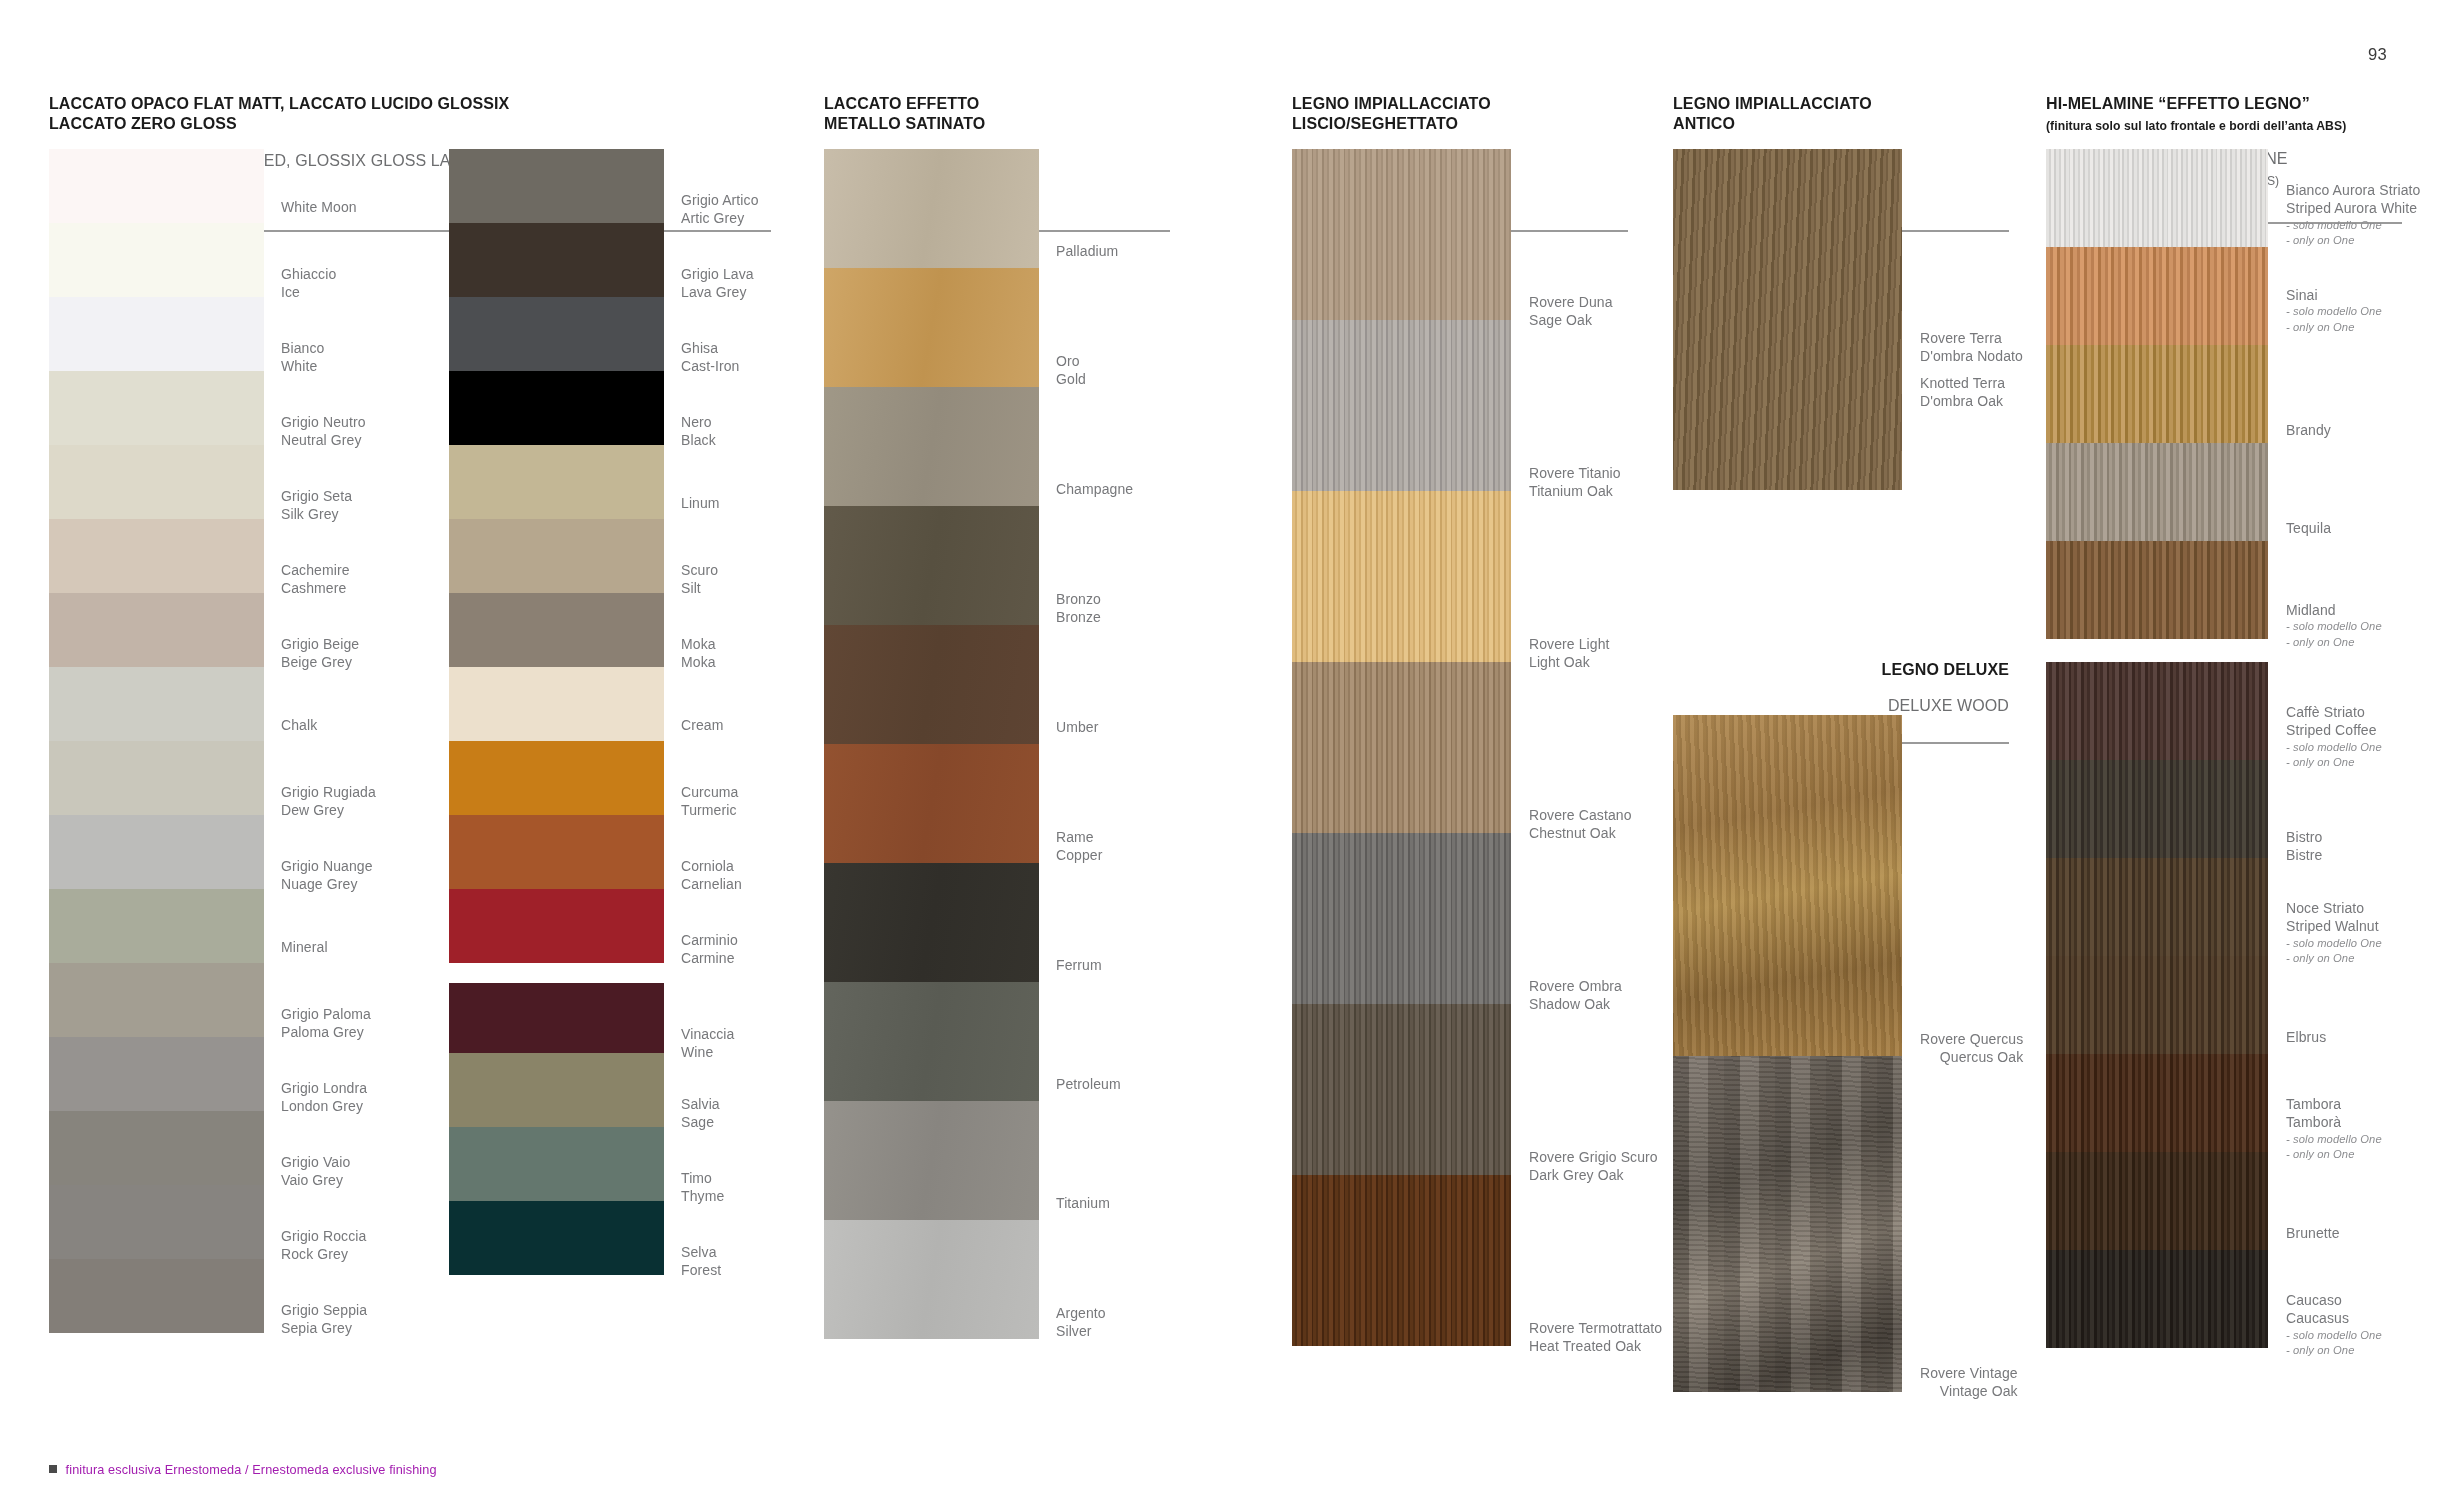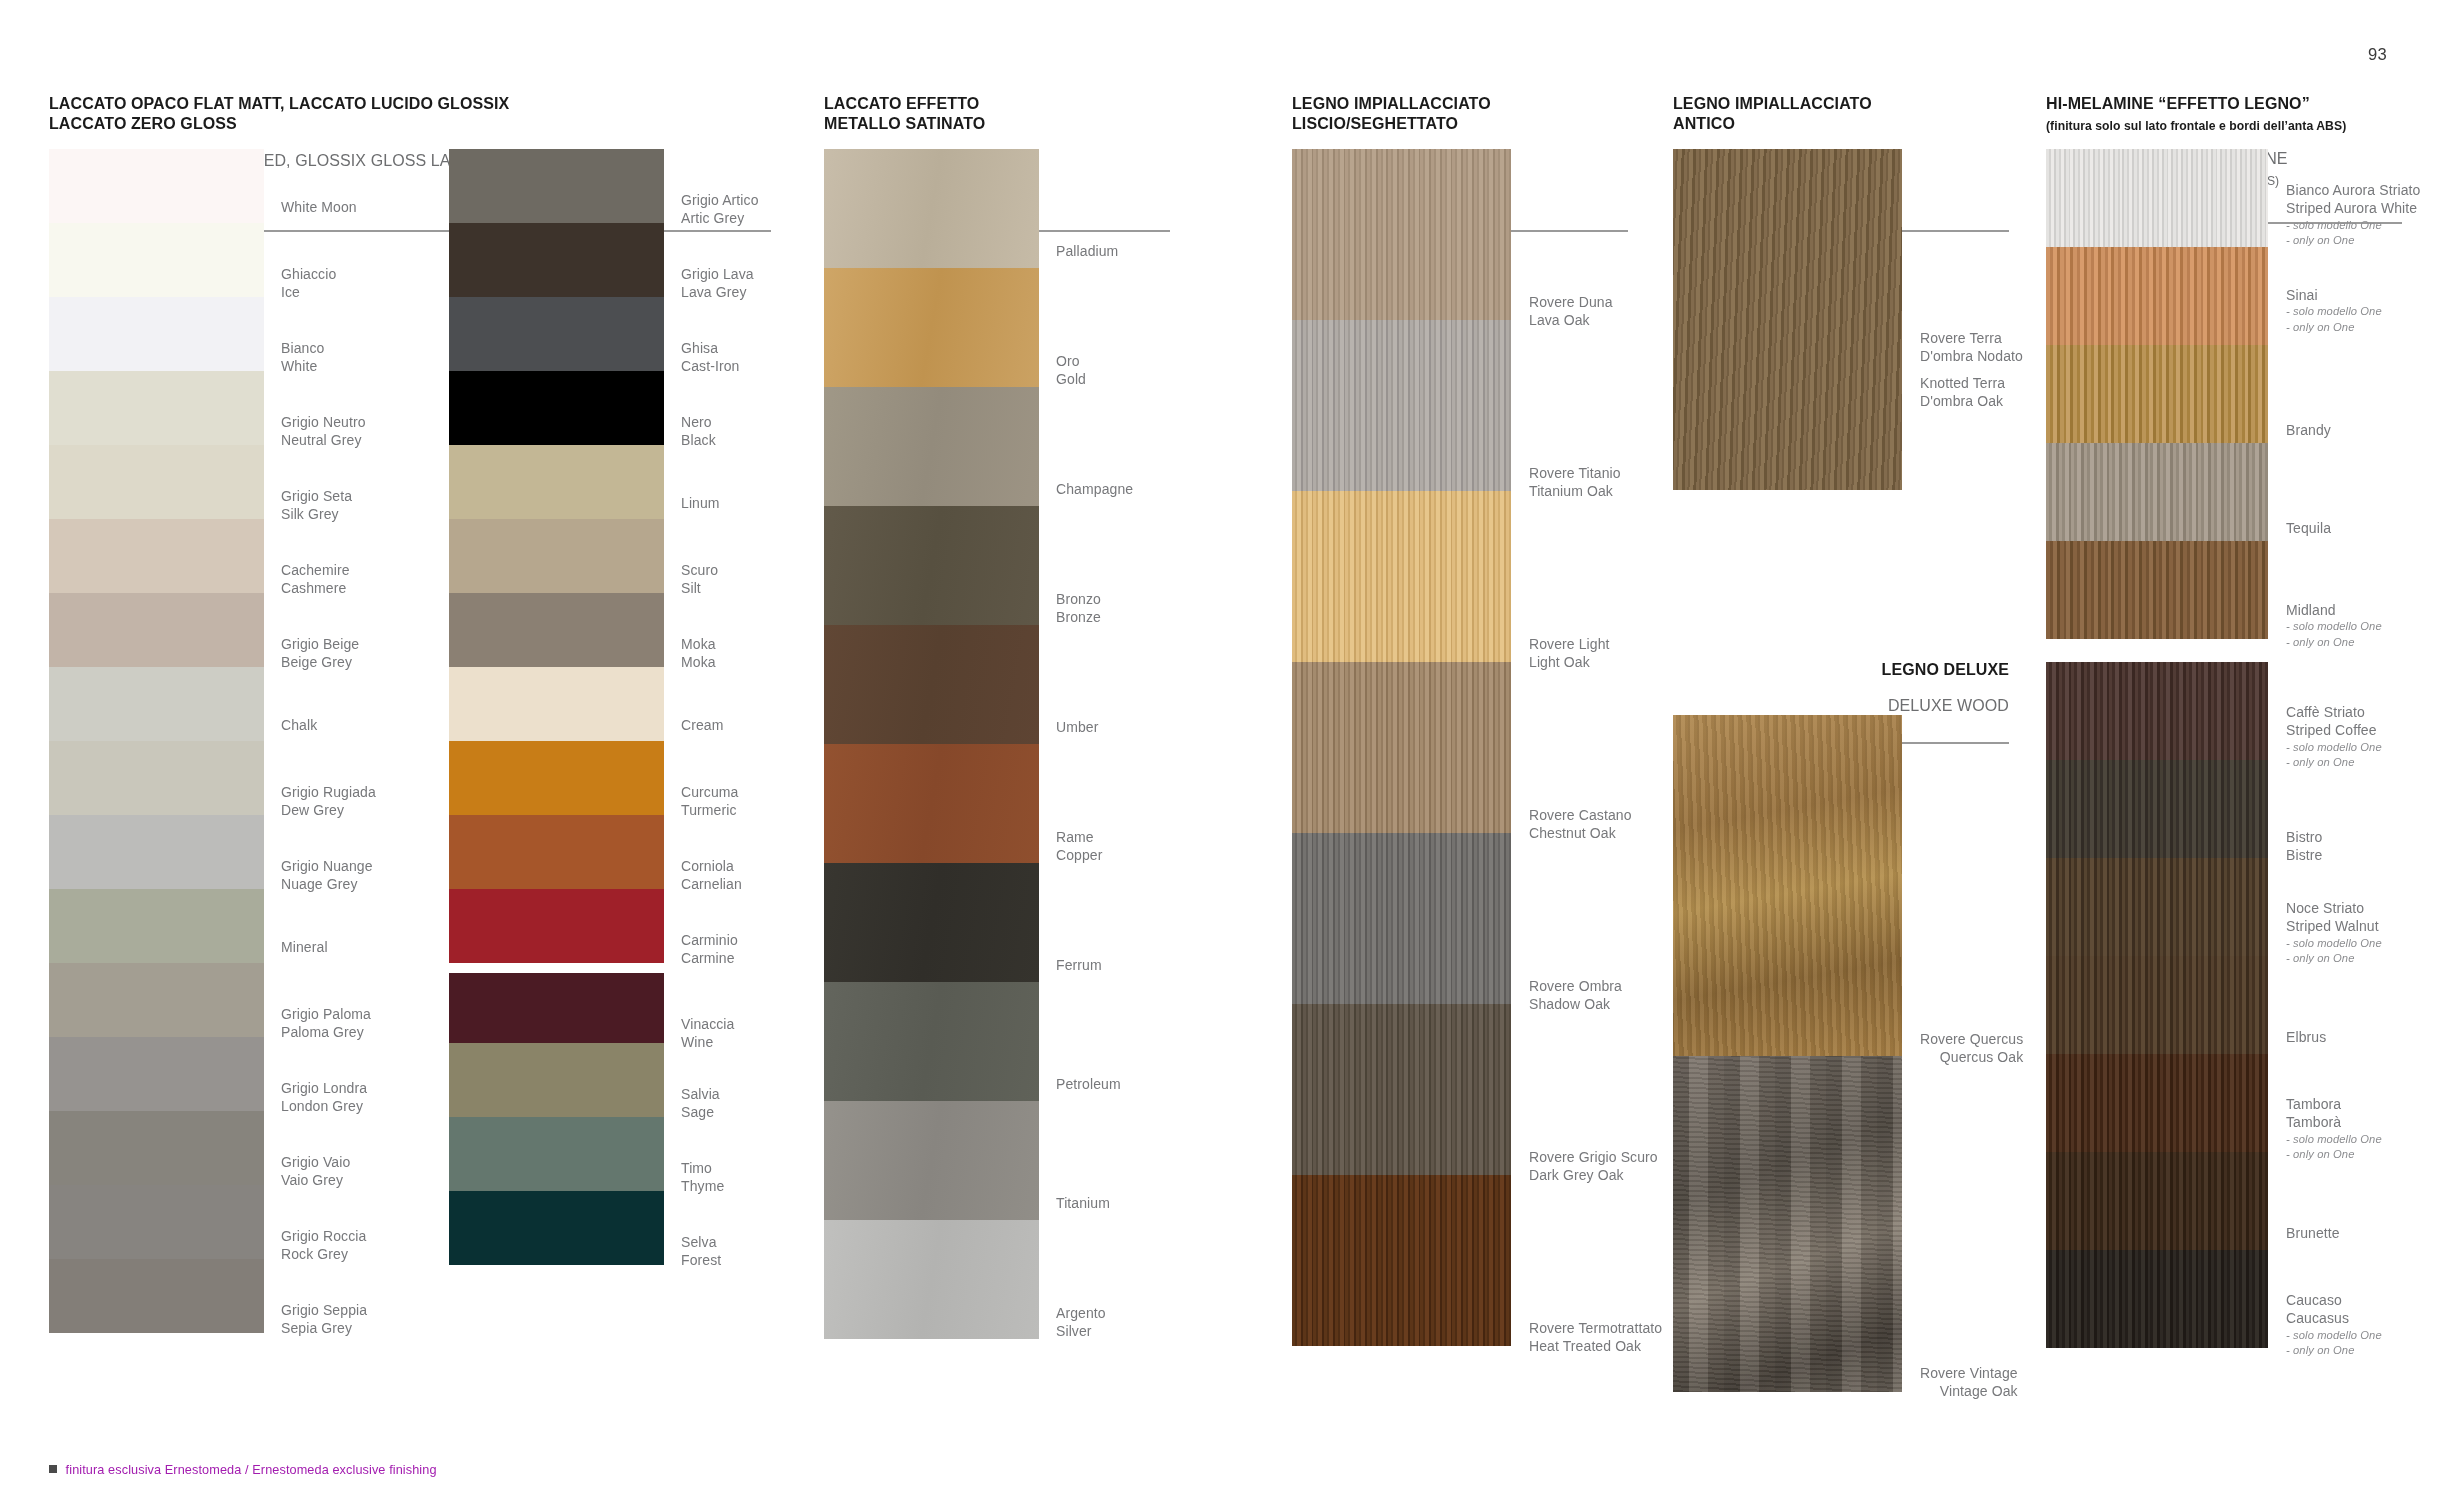--- a/index.html
+++ b/index.html
@@ -235,21 +235,21 @@
         <span class="en">Turmeric</span>
       </div>
     </div>
     <div class="swrow" style="height:74px">
       <div class="sw" style="left:0;top:0;width:215px;height:74px;background:#a6562a"></div>
       <div class="lbl" style="left:232px;top:42px;">
         <span>Corniola</span>
         <span class="en">Carnelian</span>
       </div>
     </div>
-    <div class="swrow" style="height:84px">
+    <div class="swrow" style="height:94px">
       <div class="sw" style="left:0;top:0;width:215px;height:74px;background:#9f2029"></div>
       <div class="lbl" style="left:232px;top:42px;">
         <span>Carminio</span>
         <span class="en">Carmine</span>
       </div>
     </div>
     <div class="swrow" style="height:70px">
       <div class="sw" style="left:0;top:0;width:215px;height:74px;background:#4b1b24"></div>
       <div class="lbl" style="left:232px;top:42px;">
         <span>Vinaccia</span>
@@ -370,21 +370,21 @@
     <div class="hd-en">VENEERED WOOD</div>
     <div class="hd-en" style="margin-top:0">SMOOTH/ROUGH-SAWN</div>
   </div>
   <div class="rule" style="width:336px;"></div>
 
   <div class="swgrid" style="left:0; top:55px; width:219px;">
     <div class="swrow" style="height:171px">
       <div class="sw" style="left:0;top:0;width:219px;height:171px;background:repeating-linear-gradient(90deg,#b09b85 0 2.9px,#a4907a 2.9px 4.9px,#b8a48e 4.9px 8.8px,#9c8872 8.8px 10.7px);"></div>
       <div class="lbl" style="left:237px;top:144px;">
         <span>Rovere Duna</span>
-        <span class="en">Lava Oak</span>
+        <span class="en">Sage Oak</span>
       </div>
     </div>
     <div class="swrow" style="height:171px">
       <div class="sw" style="left:0;top:0;width:219px;height:171px;background:repeating-linear-gradient(90deg,#b0aba6 0 2.9px,#a19c97 2.9px 4.9px,#b8b3ae 4.9px 8.8px,#989390 8.8px 10.7px);"></div>
       <div class="lbl" style="left:237px;top:144px;">
         <span>Rovere Titanio</span>
         <span class="en">Titanium Oak</span>
       </div>
     </div>
     <div class="swrow" style="height:171px">

